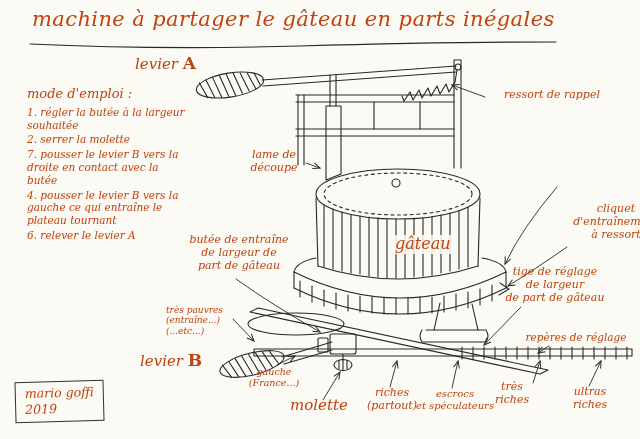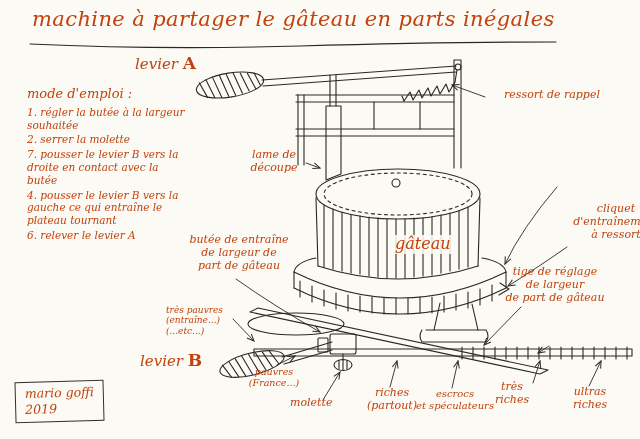--- a/index.html
+++ b/index.html
@@ -27,21 +27,21 @@
     left:392px;top:211px;font-size:16px;
     background:rgba(251,250,244,.85);padding:0 3px;border-radius:3px;margin-top:24px;
   }
   .pos-cliquet{left:528px;top:203px;width:96px;margin-left:40px;}
   .pos-butee{left:184px;top:234px;width:110px;}
   .pos-tige{left:497px;top:266px;width:116px;}
   .pos-reperes{left:520px;top:331px;width:112px;font-size:10.5px;}
   .pos-tres-pauvres{left:166px;top:305px;width:76px;font-size:9px;text-align:left;}
   .pos-levier-b{left:140px;top:351px;}
   .pos-pauvres{left:241px;top:366px;width:66px;font-size:9.5px;}
-  .pos-molette{left:290px;top:397px;font-size:11px;}
+  .pos-molette{left:290px;top:397px;font-size:15px;}
   .pos-riches{left:356px;top:387px;width:72px;}
   .pos-escrocs{left:410px;top:388px;width:90px;font-size:10px;}
   .pos-tres-riches{left:486px;top:381px;width:52px;}
   .pos-ultras{left:560px;top:386px;width:60px;}
   .instructions{
     position:absolute;left:27px;top:86px;width:160px;
     font-size:10.5px;line-height:1.22;text-align:left;
   }
   .instructions .head{font-size:13px;margin-bottom:4px;}
   .instructions .step{margin-bottom:2px;}
@@ -188,31 +188,32 @@
   <div class="lbl pos-gateau">gâteau</div>
   <div class="lbl pos-cliquet">cliquet
 d'entraînement
 à ressort</div>
   <div class="lbl pos-butee">butée de entraîne
 de largeur de
 part de gâteau</div>
   <div class="lbl pos-tige">tige de réglage
 de largeur
 de part de gâteau</div>
+  <div class="lbl pos-reperes">repères de réglage</div>
   <div class="lbl pos-molette">molette</div>
 
   <div class="lbl lever pos-levier-b">
     <span>levier</span>
     <span class="big">B</span>
   </div>
 
   <div class="lbl pos-tres-pauvres">très pauvres
 (entraîne...)
 (...etc...)</div>
-  <div class="lbl pos-pauvres">pauvres
+  <div class="lbl pos-pauvres">gauche
 (France...)</div>
   <div class="lbl pos-riches">riches
 (partout)</div>
   <div class="lbl pos-escrocs">escrocs
 et spéculateurs</div>
   <div class="lbl pos-tres-riches">très
 riches</div>
   <div class="lbl pos-ultras">ultras
 riches</div>
 

